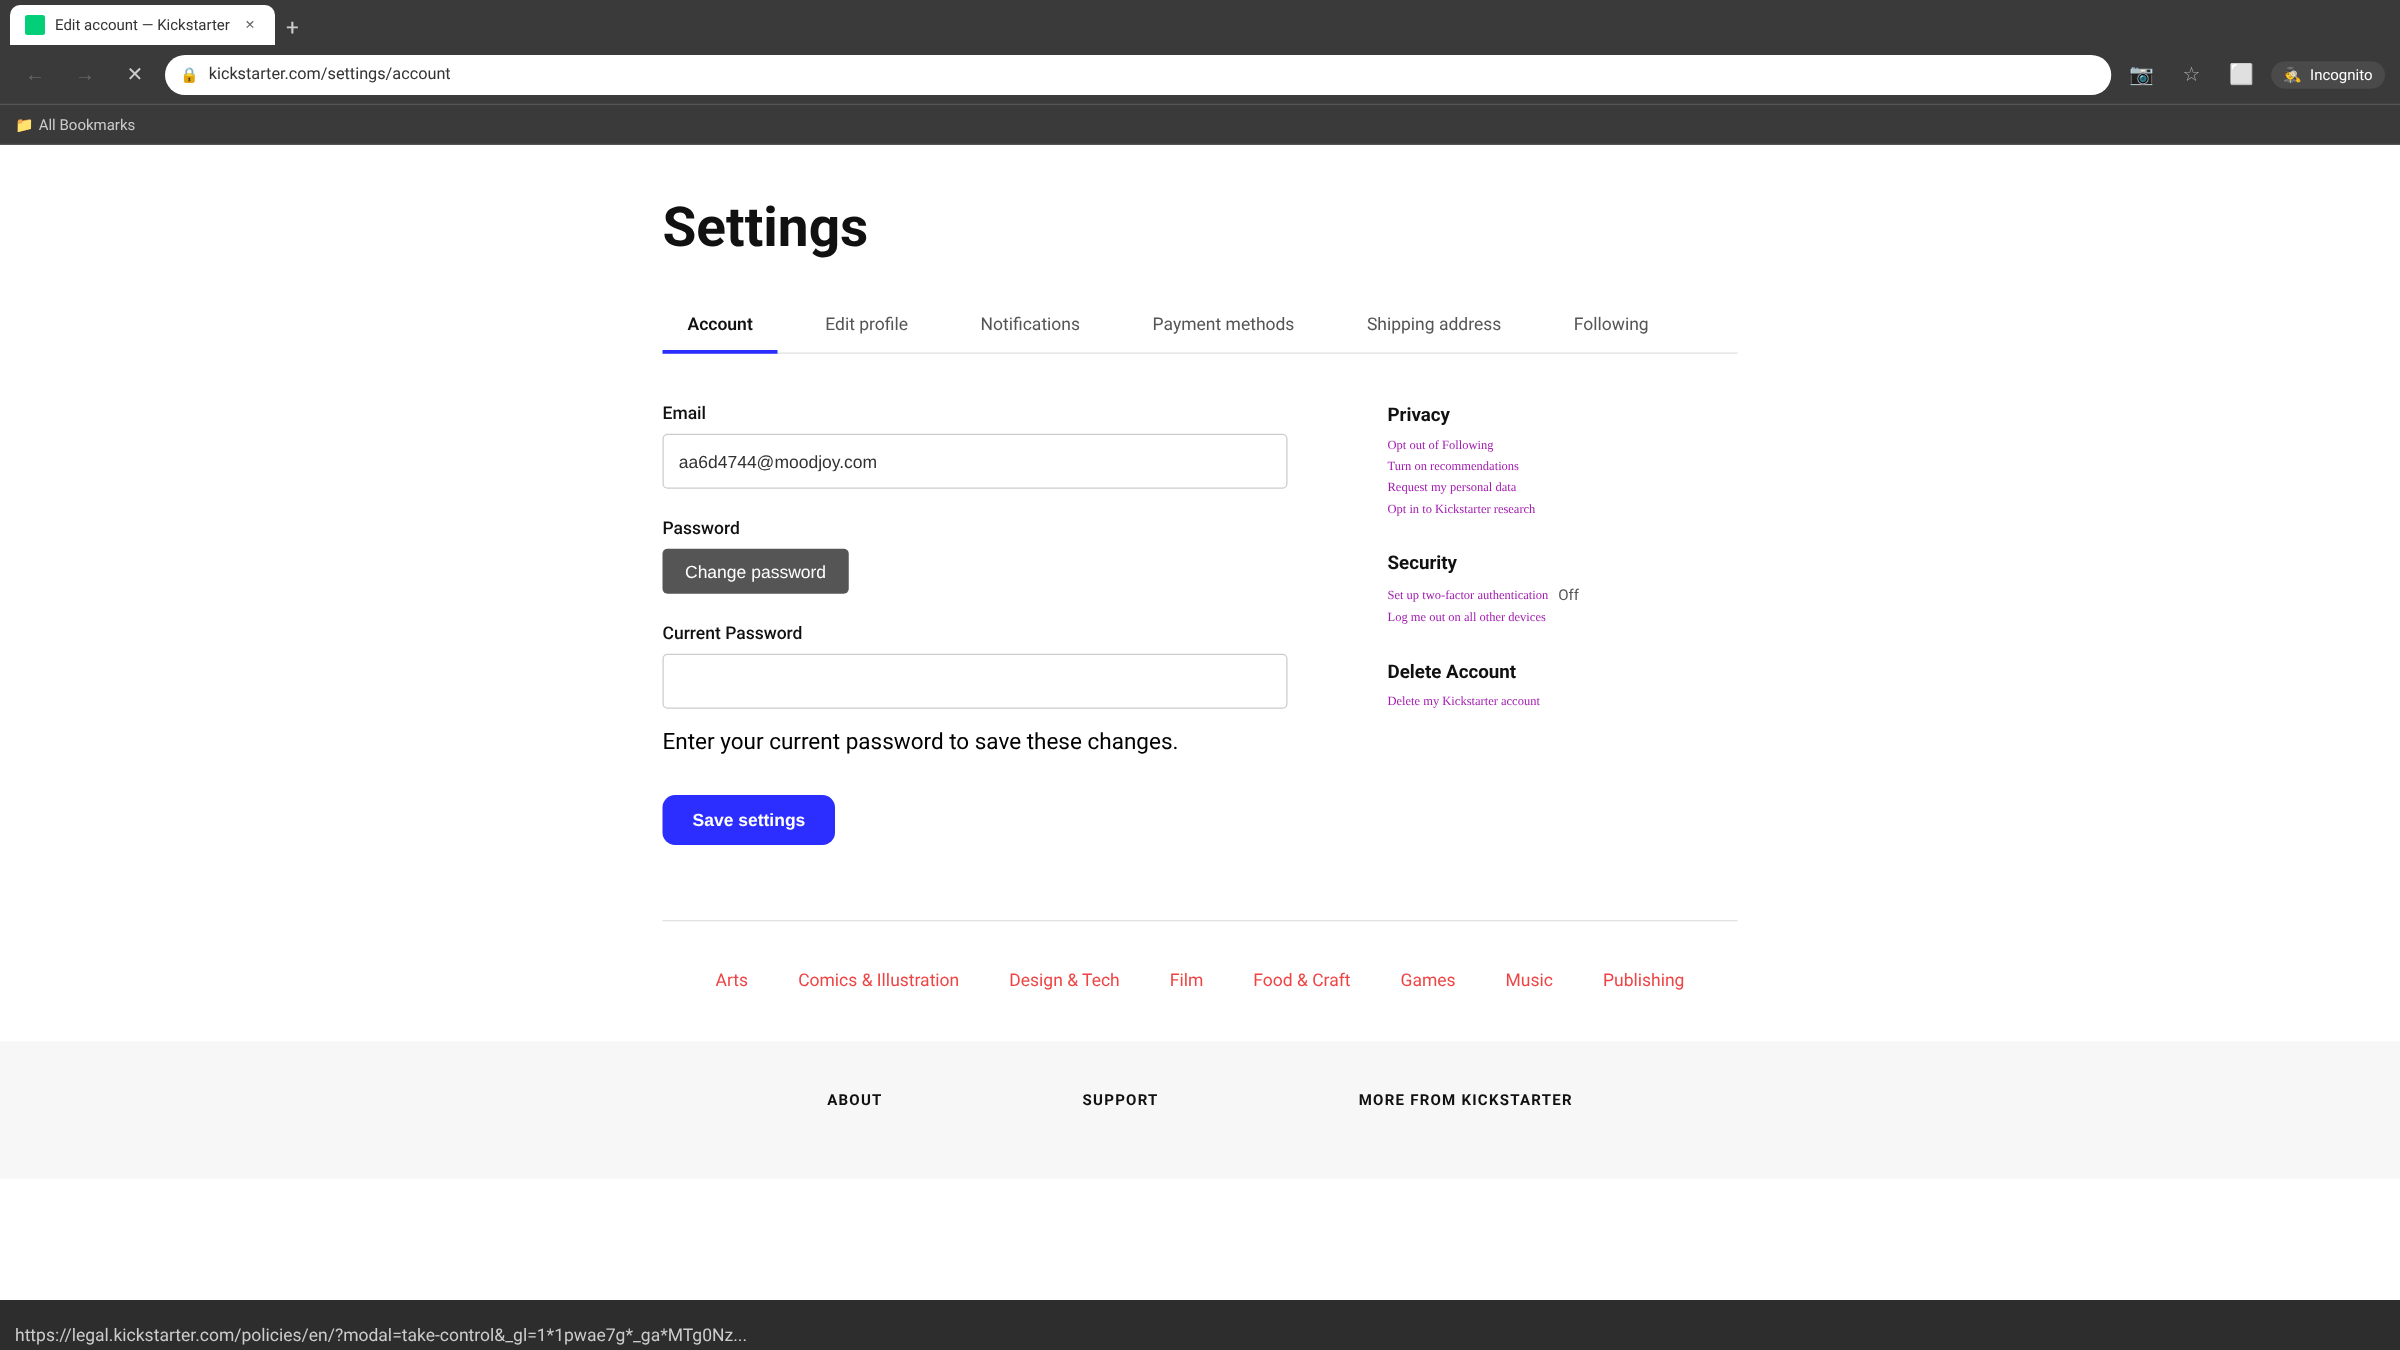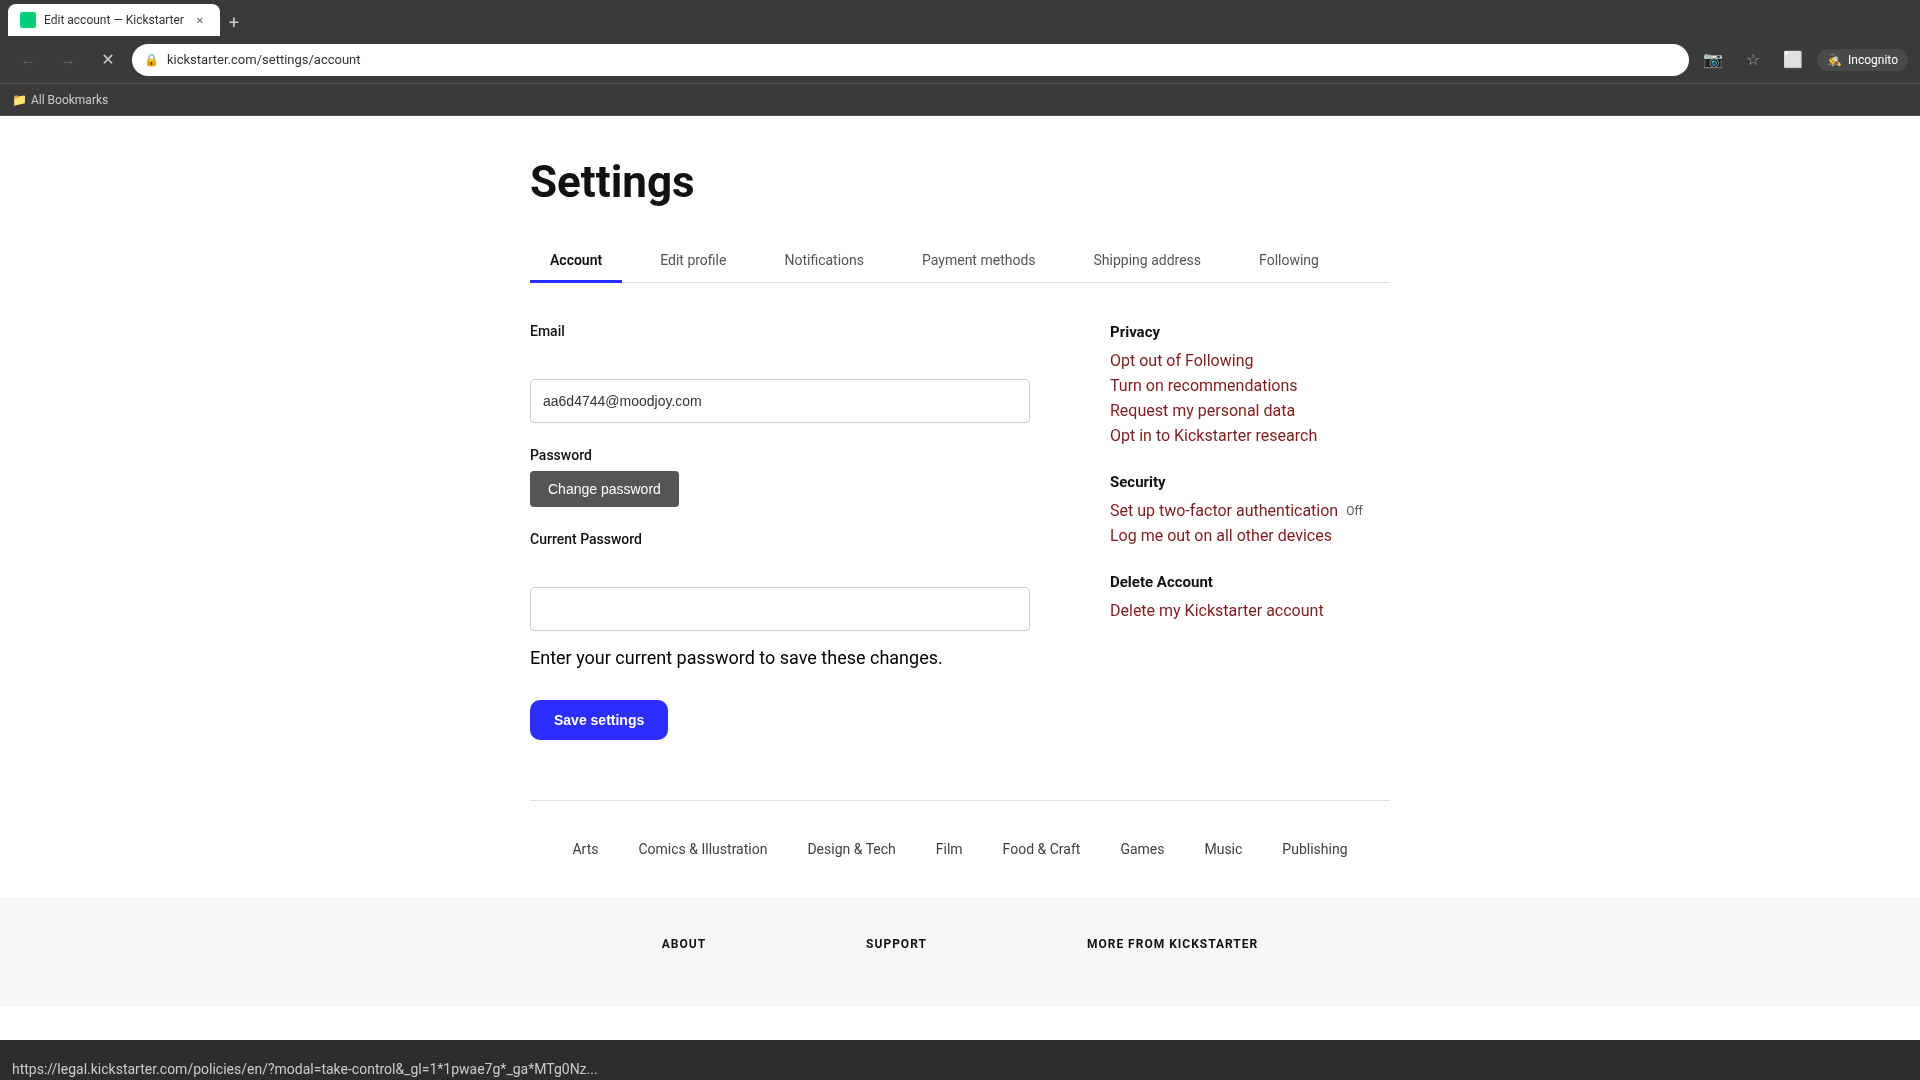--- a/index.html
+++ b/index.html
@@ -205,21 +205,20 @@
     .form-input {
       width: 100%;
       max-width: 500px;
       height: 44px;
       border: 1px solid #ccc;
       border-radius: 4px;
       padding: 0 12px;
       font-size: 14px;
       color: #333;
       background: #fff;
-      margin-top: 32px;
     }
 
     .change-password-btn {
       background: #555;
       color: #fff;
       border: none;
       border-radius: 4px;
       padding: 10px 18px;
       font-size: 14px;
       font-weight: 500;
@@ -249,25 +248,26 @@
       margin-bottom: 28px;
     }
     .sidebar-section-title {
       font-size: 15px;
       font-weight: 700;
       color: #111;
       margin-bottom: 10px;
     }
     .sidebar-link {
       display: block;
-      color: #7f1d1d;
+      color: #a21caf;
       text-decoration: none;
-      font-size: 16px;
+      font-size: 10px;
       margin-bottom: 6px;
       cursor: pointer;
+      font-family: Liberation Serif, serif;
     }
     .sidebar-link-row {
       display: flex;
       align-items: center;
       gap: 8px;
     }
     .off-badge {
       font-size: 12px;
       color: #555;
     }
@@ -276,21 +276,21 @@
     .page-footer-links {
       border-top: 1px solid #e0e0e0;
       margin-top: 60px;
       padding: 40px 20px;
       display: flex;
       justify-content: center;
       gap: 40px;
       flex-wrap: wrap;
     }
     .footer-link {
-      color: #404040;
+      color: #ef4444;
       text-decoration: none;
       font-size: 14px;
     }
 
     .footer-columns {
       background: #f7f7f7;
       padding: 40px 20px;
       display: flex;
       justify-content: center;
       gap: 160px;

